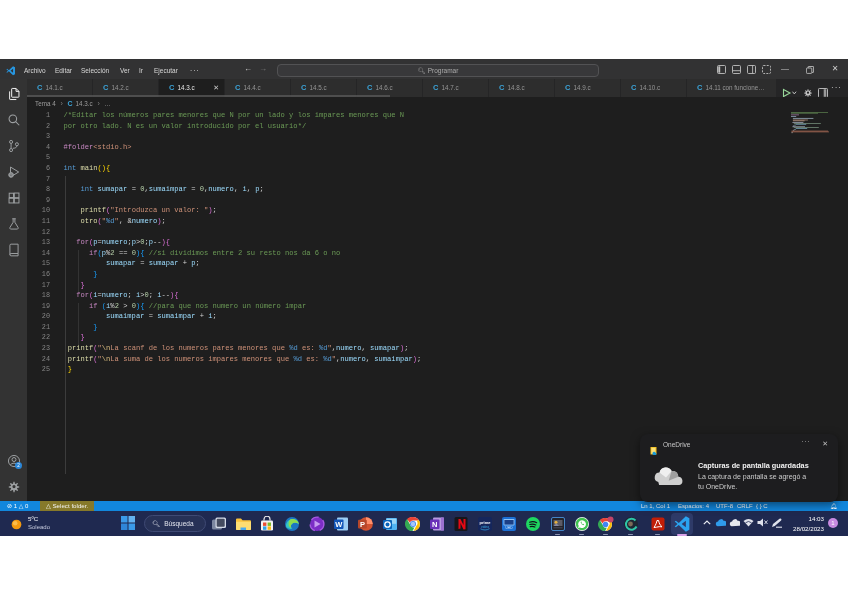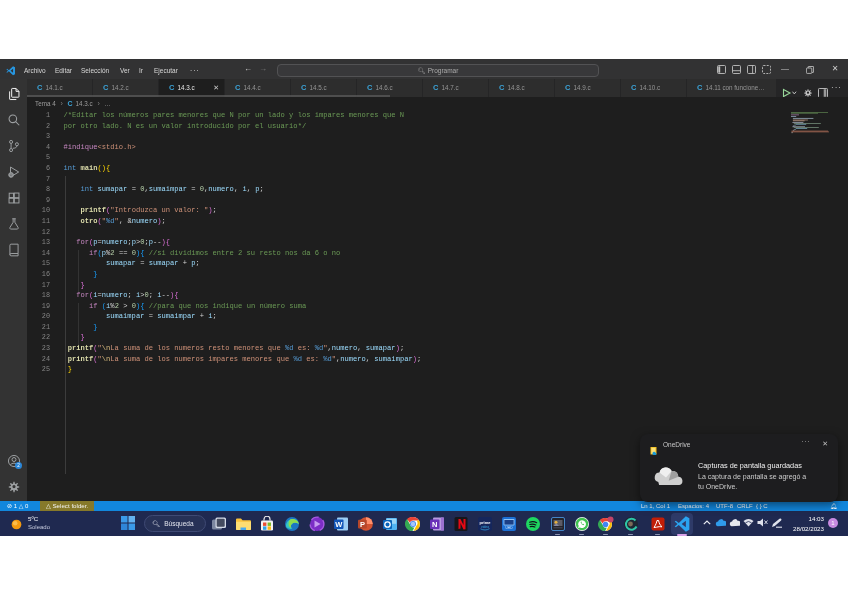--- a/index.html
+++ b/index.html
@@ -29,21 +29,21 @@
 #actbar { left:0; top:79px; width:27px; height:422px; background:#333333; overflow:hidden; }
 .aicon { position:absolute; left:0; width:27px; text-align:center; color:#9da0a2; }
 
 
 #editor { left:27px; top:110px; width:821px; height:391px; background:#1e1e1e; }
 #gutter { position:absolute; left:0; top:0; width:23px; white-space:pre; color:#858585; font-family:"Liberation Mono",monospace; font-size:6.8px; line-height:10.59px; text-align:right; }
 #code { position:absolute; left:36.5px; top:0; font-family:"Liberation Mono",monospace; font-size:7.1px; line-height:10.59px; color:#d4d4d4; white-space:pre; }
 #code .c { color:#6a9955; }
 #code .k { color:#c586c0; }
 #code .t { color:#569cd6; }
-#code .f { color:#dcdcaa;font-weight:bold; }
+#code .f { color:#dcdcaa; }
 #code .v { color:#9cdcfe; }
 #code .n { color:#b5cea8; }
 #code .s { color:#ce9178; }
 #code .fm { color:#569cd6; }
 #code .es { color:#d7ba7d; }
 #code .b1 { color:#ffd700; }
 #code .b2 { color:#da70d6; }
 #code .b3 { color:#179fff; }
 #minimap { position:absolute; left:764px; top:2px; width:40px; }
 
@@ -208,40 +208,40 @@
 19
 20
 21
 22
 23
 24
 25</div>
     <div id="code"><span class="c">/*Editar los números pares menores que N por un lado y los impares menores que N</span>
 <span class="c">por otro lado. N es un valor introducido por el usuario*/</span>
 
-<span class="k">#indique</span><span class="s">&lt;stdio.h&gt;</span>
+<span class="k">#folder</span><span class="s">&lt;stdio.h&gt;</span>
 
 <span class="t">int</span> <span class="f">main</span><span class="b1">(){</span>
 
     <span class="t">int</span> <span class="v">sumapar</span> = <span class="n">0</span>,<span class="v">sumaimpar</span> = <span class="n">0</span>,<span class="v">numero</span>, <span class="v">i</span>, <span class="v">p</span>;
 
     <span class="f">printf</span><span class="b2">(</span><span class="s">"Introduzca un valor: "</span><span class="b2">)</span>;
     <span class="f">otro</span><span class="b2">(</span><span class="s">"</span><span class="fm">%d</span><span class="s">"</span>, &amp;<span class="v">numero</span><span class="b2">)</span>;
 
    <span class="k">for</span><span class="b2">(</span><span class="v">p</span>=<span class="v">numero</span>;<span class="v">p</span>&gt;<span class="n">0</span>;<span class="v">p</span>--<span class="b2">){</span>
       <span class="k">if</span><span class="b3">(</span><span class="v">p</span>%<span class="n">2</span> == <span class="n">0</span><span class="b3">){</span> <span class="c">//si dividimos entre 2 su resto nos da 6 o no</span>
           <span class="v">sumapar</span> = <span class="v">sumapar</span> + <span class="v">p</span>;
        <span class="b3">}</span>
     <span class="b2">}</span>
    <span class="k">for</span><span class="b2">(</span><span class="v">i</span>=<span class="v">numero</span>; <span class="v">i</span>&gt;<span class="n">0</span>; <span class="v">i</span>--<span class="b2">){</span>
-      <span class="k">if</span> <span class="b3">(</span><span class="v">i</span>%<span class="n">2</span> &gt; <span class="n">0</span><span class="b3">){</span> <span class="c">//para que nos indique un número suma</span>
+      <span class="k">if</span> <span class="b3">(</span><span class="v">i</span>%<span class="n">2</span> &gt; <span class="n">0</span><span class="b3">){</span> <span class="c">//para que nos numero un número impar</span>
           <span class="v">sumaimpar</span> = <span class="v">sumaimpar</span> + <span class="v">i</span>;
        <span class="b3">}</span>
     <span class="b2">}</span>
- <span class="f">printf</span><span class="b2">(</span><span class="s">"</span><span class="es">\n</span><span class="s">La suma de los numeros resto menores que </span><span class="fm">%d</span><span class="s"> es: </span><span class="fm">%d</span><span class="s">"</span>,<span class="v">numero</span>, <span class="v">sumapar</span><span class="b2">)</span>;
+ <span class="f">printf</span><span class="b2">(</span><span class="s">"</span><span class="es">\n</span><span class="s">La scanf de los numeros pares menores que </span><span class="fm">%d</span><span class="s"> es: </span><span class="fm">%d</span><span class="s">"</span>,<span class="v">numero</span>, <span class="v">sumapar</span><span class="b2">)</span>;
  <span class="f">printf</span><span class="b2">(</span><span class="s">"</span><span class="es">\n</span><span class="s">La suma de los numeros impares menores que </span><span class="fm">%d</span><span class="s"> es: </span><span class="fm">%d</span><span class="s">"</span>,<span class="v">numero</span>, <span class="v">sumaimpar</span><span class="b2">)</span>;
  <span class="b1">}</span></div>
     <div style="position:absolute;left:38px;top:66px;width:1px;height:298px;background:#3c3c3c"></div>
     <div style="position:absolute;left:51px;top:140px;width:1px;height:42px;background:#333333"></div>
     <div style="position:absolute;left:51px;top:193px;width:1px;height:42px;background:#333333"></div>
     <div id="minimap">
       <svg width="40" height="24" viewBox="0 0 40 24">
         <rect x="0" y="0" width="37" height="0.7" fill="#5d8350"></rect>
         <rect x="0" y="0.85" width="27" height="0.7" fill="#5d8350"></rect>
         <rect x="0" y="2.55" width="8" height="0.7" fill="#b286b2"></rect>
@@ -471,17 +471,17 @@
         </svg>
     </div>
     <span style="position:absolute;left:23px;top:7px;font-size:6.5px;color:#c9c9c9">OneDrive</span>
     <span style="position:absolute;right:28px;top:4px;font-size:7px;color:#9a9a9a;letter-spacing:0.5px">···</span>
     <span style="position:absolute;right:10px;top:6px;font-size:7px;color:#bdbdbd">✕</span>
     <svg style="position:absolute;left:11px;top:31px" width="34" height="21" viewBox="0 0 42 26">
       <path d="M9 21a6 6 0 0 1 1.5-11.8 8 8 0 0 1 15-1.7 7 7 0 0 1 8.3 6.9 5.3 5.3 0 0 1 1.2 10.4H10z" fill="#cfcfcf"></path>
       <path d="M10.5 9.2a8 8 0 0 1 15-1.7l-7 8z" fill="#efefef"></path>
       <path d="M25.5 7.5a7 7 0 0 1 8.3 6.9l-12 5z" fill="#9f9f9f"></path>
     </svg>
-    <div style="position:absolute;left:58px;top:27px;font-size:7.3px;font-weight:normal;color:#f2f2f2">Capturas de pantalla guardadas</div>
+    <div style="position:absolute;left:58px;top:27px;font-size:7.3px;font-weight:bold;color:#f2f2f2">Capturas de pantalla guardadas</div>
     <div style="position:absolute;left:58px;top:38px;font-size:7px;color:#cccccc;line-height:9.5px">La captura de pantalla se agregó a<br>tu OneDrive.</div>
   </div>
 
 </div>
 
 </body></html>

